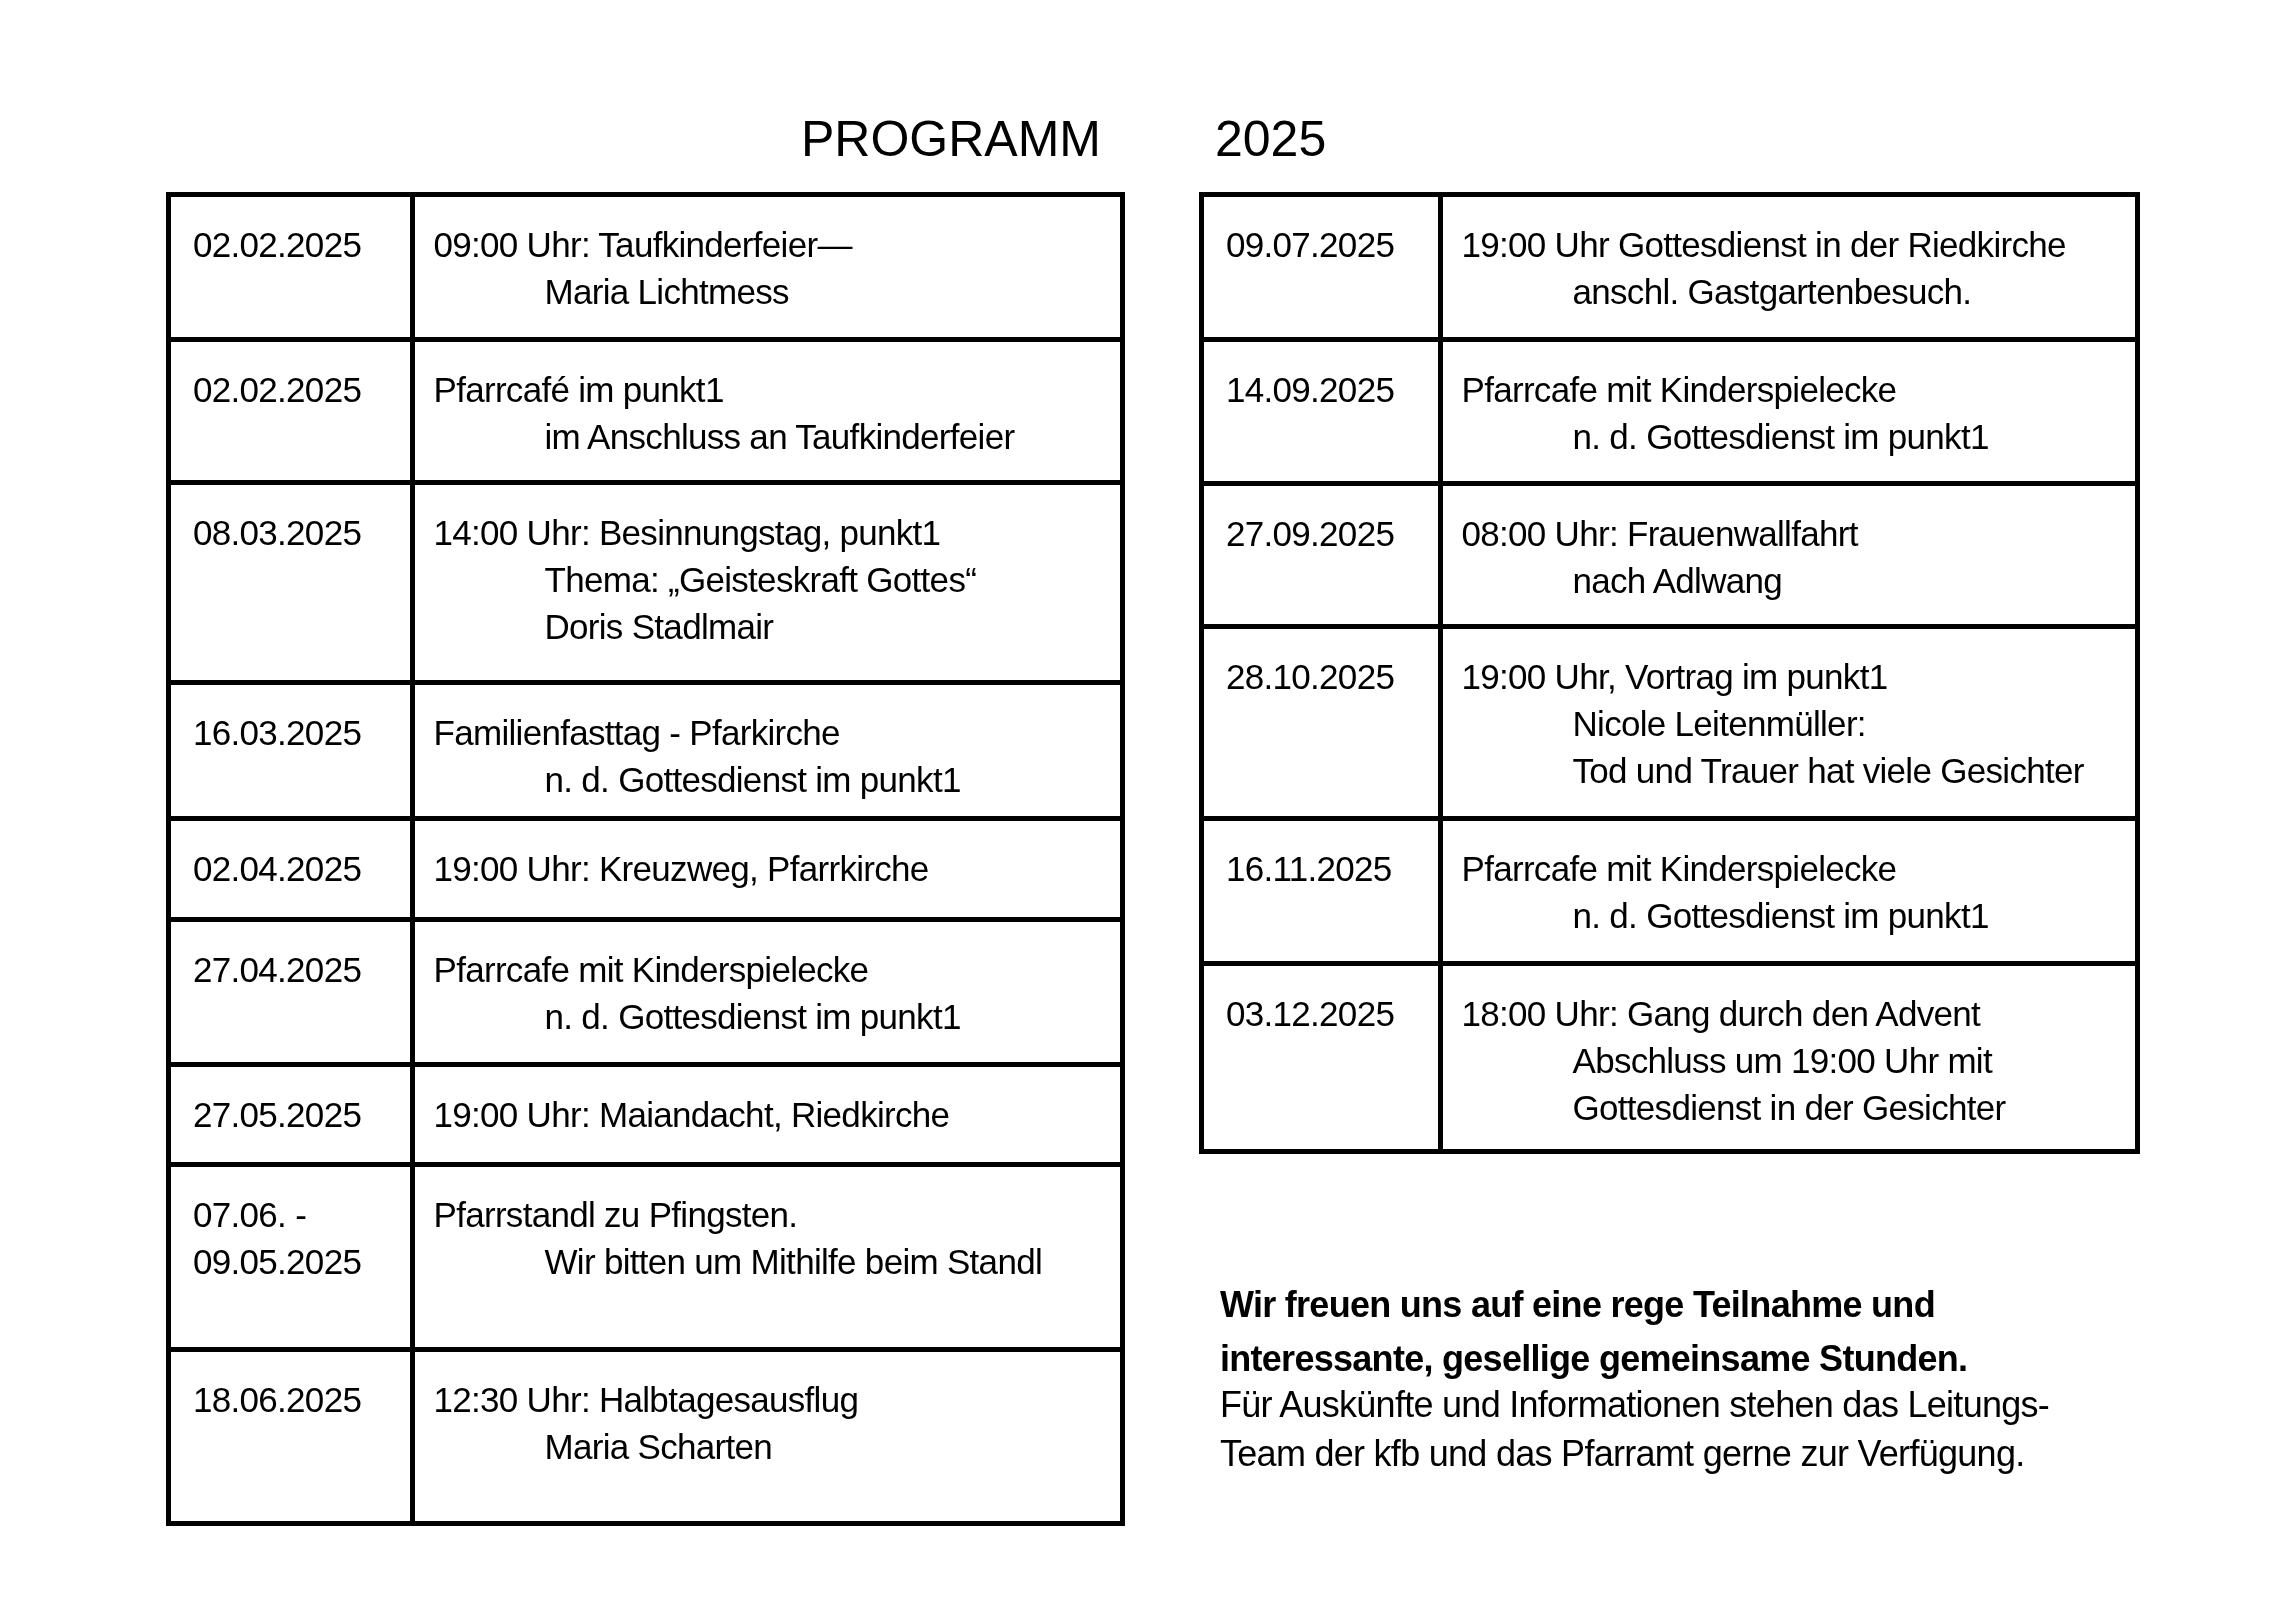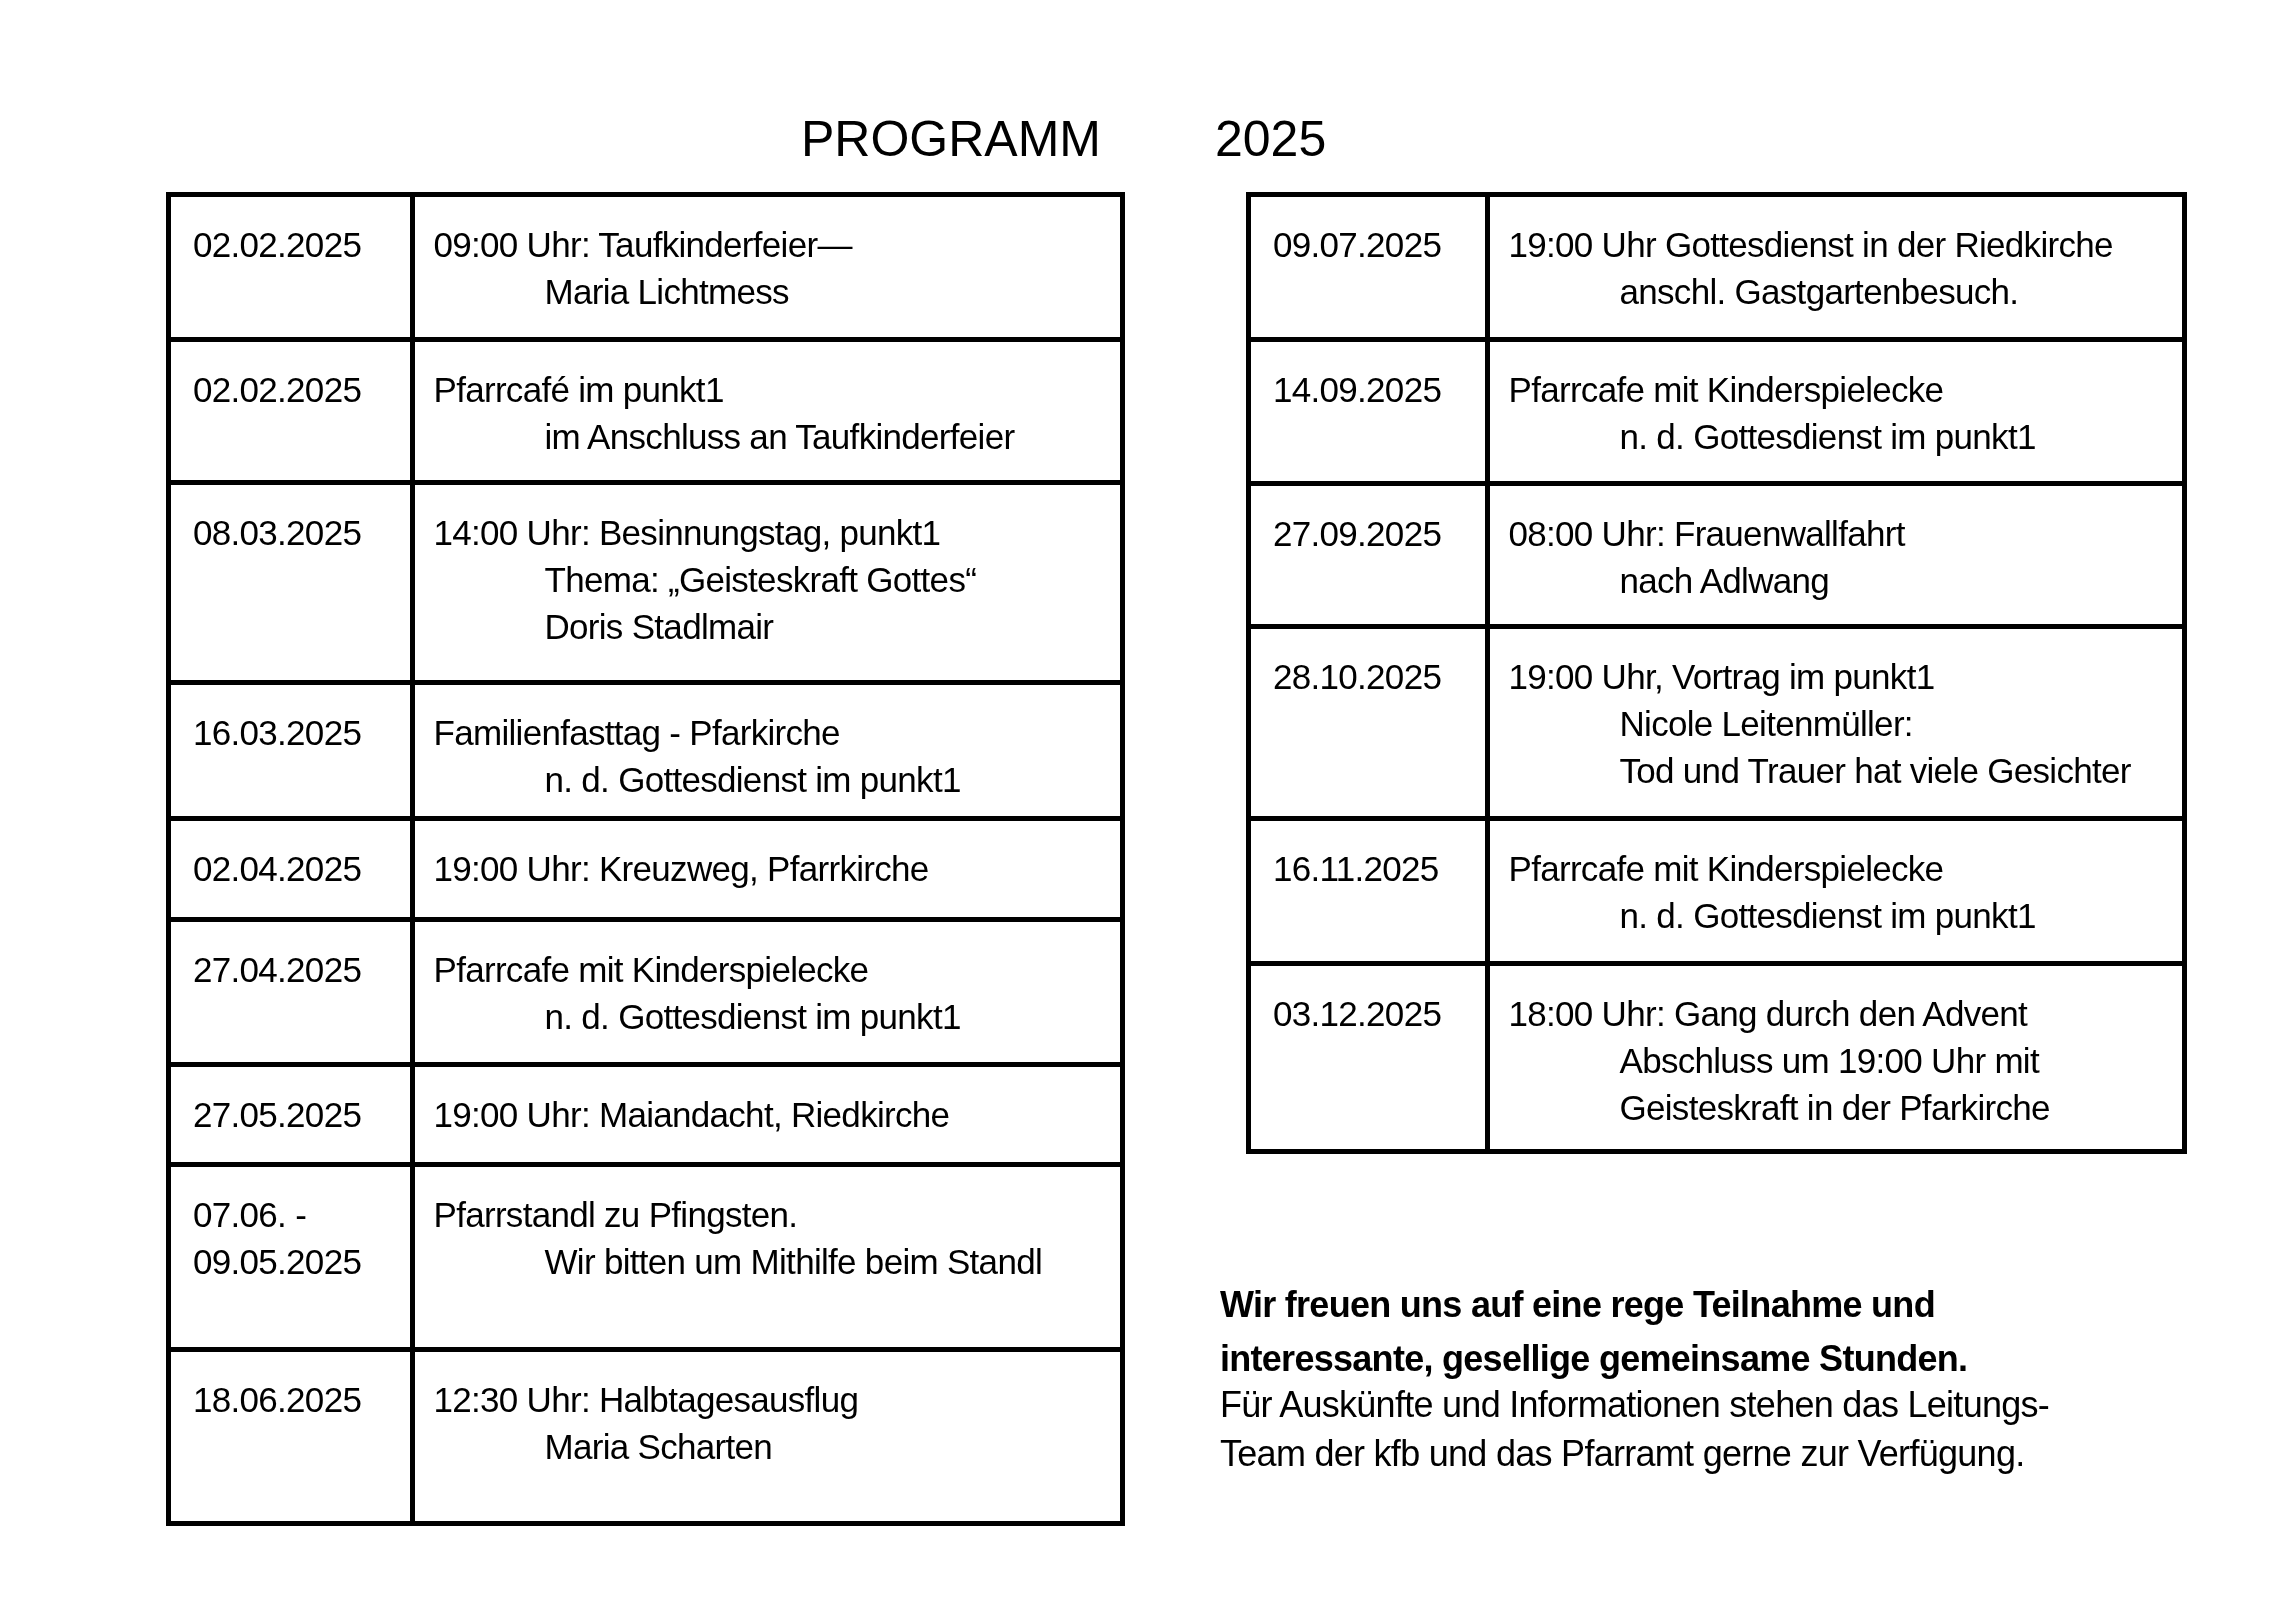--- a/index.html
+++ b/index.html
@@ -25,21 +25,21 @@
     font-weight: 400;
     letter-spacing: 0;
     white-space: nowrap;
   }
   #title-left  { right: 1188px; }   
   #title-right { left: 1215px; }    
 
   
   .program-table-wrap { position: absolute; padding-left: 24px; }
   #table-left  { left: 142px;  top: 192px; width: 959px; }
-  #table-right { left: 1222px; top: 192px; width: 941px; }
+  #table-right { left: 1175px; top: 192px; width: 941px; }
 
   table.program {
     border-collapse: collapse;
     table-layout: fixed;
     width: 100%;
   }
   table.program td {
     border: 5.5px solid #000000;
     vertical-align: top;
     font-size: 35px;
@@ -223,21 +223,21 @@
             <div class="cell-line indent">n. d. Gottesdienst im punkt1</div>
           </td>
         </tr>
         <tr style="height: 188px;">
           <td class="date-cell">
             <div class="cell-line">03.12.2025</div>
           </td>
           <td class="event-cell">
             <div class="cell-line">18:00 Uhr: Gang durch den Advent</div>
             <div class="cell-line indent">Abschluss um 19:00 Uhr mit</div>
-            <div class="cell-line indent">Geisteskraft in der Pfarkirche</div>
+            <div class="cell-line indent">Gottesdienst in der Gesichter</div>
           </td>
         </tr>
       </tbody>
   </table>
 </div>
 
 <div class="footer-block" id="footer-bold">
   <div class="cell-line">Wir freuen uns auf eine rege Teilnahme und</div>
   <div class="cell-line">interessante, gesellige gemeinsame Stunden.</div>
 </div>

